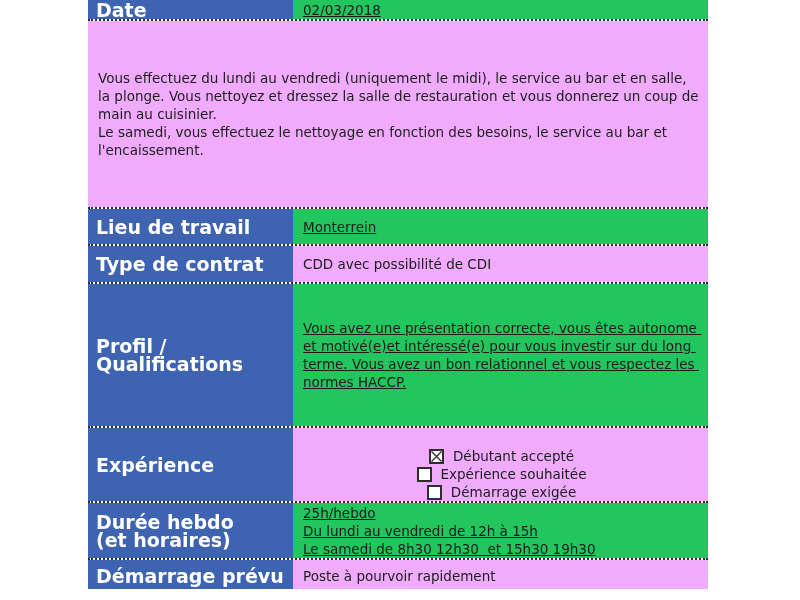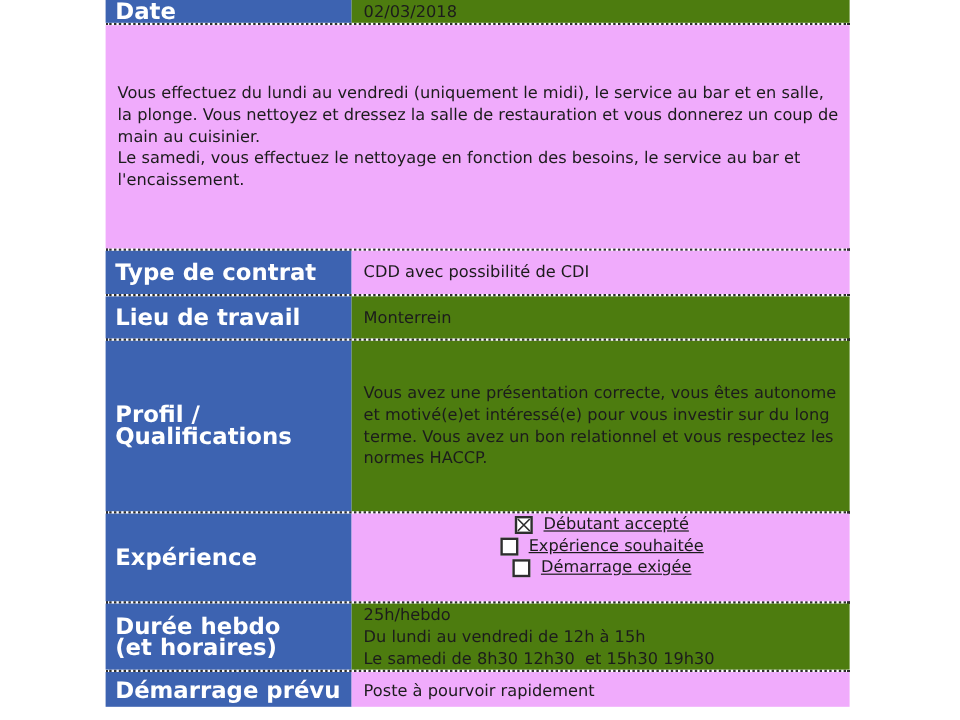--- a/index.html
+++ b/index.html
@@ -35,38 +35,38 @@
     flex: 1;
     font-size: 13.5px;
     line-height: 18px;
     color: #1c1c1c;
     display: flex;
     align-items: center;
     padding: 0 8px 0 10px;
   }
   .text { white-space: pre-wrap; width: 100%; }
 
-  .bg-gray { background: #4d7c0f; }
+  .bg-gray { background: #22c55e; text-decoration: underline; }
   .bg-white { background: #f0abfc; }
 
   
   .row-date     { height: 21px; }
   .row-desc     { height: 188px; }
   .row-lieu     { height: 37px; }
   .row-contrat  { height: 38px; }
   .row-profil   { height: 144px; }
   .row-exp      { height: 75px; }
   .row-duree    { height: 57px; }
   .row-dem      { height: 29px; }
 
   
   .row-date .label-cell, .row-date .value-cell { align-items: flex-start; padding-top: 1px; }
   .row-dem .label-cell,  .row-dem .value-cell  { align-items: flex-start; padding-top: 7px; }
 
-  .checklist { display: flex; flex-direction: column; justify-content: flex-start; text-decoration: underline; }
+  .checklist { display: flex; flex-direction: column; justify-content: flex-end; }
   .check-item { display: flex; align-items: center; height: 18px; }
   .checkbox {
     width: 15px;
     height: 15px;
     border: 2px solid #2e2e2e;
     background: #ffffff;
     flex: none;
     margin-right: 9px;
     position: relative;
   }
@@ -87,35 +87,35 @@
       </div>
   </div>
 
   <div class="row row-desc">
     <div class="value-cell bg-white">
         <span class="text">Vous effectuez du lundi au vendredi (uniquement le midi), le service au bar et en salle, la plonge. Vous nettoyez et dressez la salle de restauration et vous donnerez un coup de main au cuisinier.
 Le samedi, vous effectuez le nettoyage en fonction des besoins, le service au bar et l'encaissement.</span>
       </div>
   </div>
 
+  <div class="row row-lieu">
+    <div class="label-cell">
+        <span class="text">Lieu de travail</span>
+      </div>
+    <div class="value-cell bg-gray">
+        <span class="text">Monterrein</span>
+      </div>
+  </div>
+
   <div class="row row-contrat">
     <div class="label-cell">
         <span class="text">Type de contrat</span>
       </div>
     <div class="value-cell bg-white">
         <span class="text">CDD avec possibilité de CDI</span>
-      </div>
-  </div>
-
-  <div class="row row-lieu">
-    <div class="label-cell">
-        <span class="text">Lieu de travail</span>
-      </div>
-    <div class="value-cell bg-gray">
-        <span class="text">Monterrein</span>
       </div>
   </div>
 
   <div class="row row-profil">
     <div class="label-cell">
         <span class="text">Profil / Qualifications</span>
       </div>
     <div class="value-cell bg-gray">
         <span class="text">Vous avez une présentation correcte, vous êtes autonome et motivé(e)et intéressé(e) pour vous investir sur du long terme. Vous avez un bon relationnel et vous respectez les normes HACCP.</span>
       </div>

